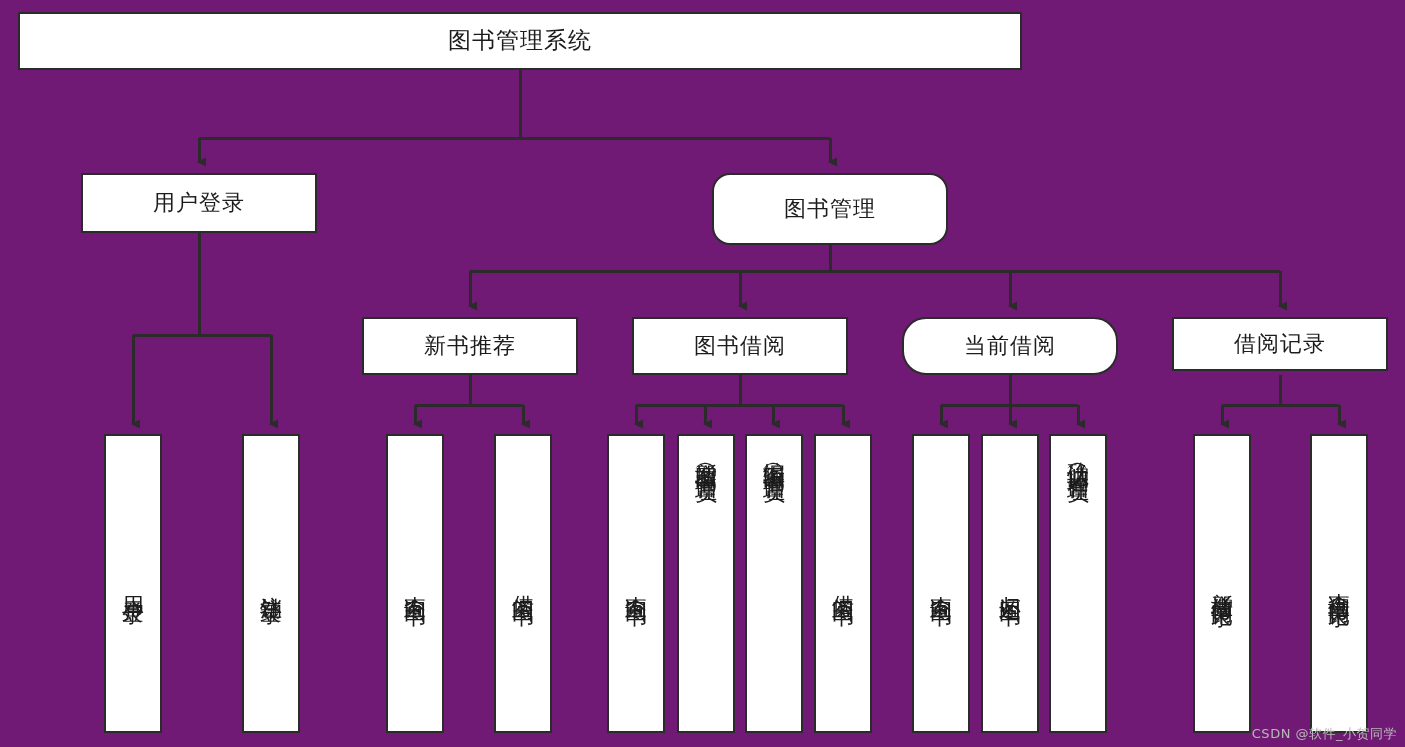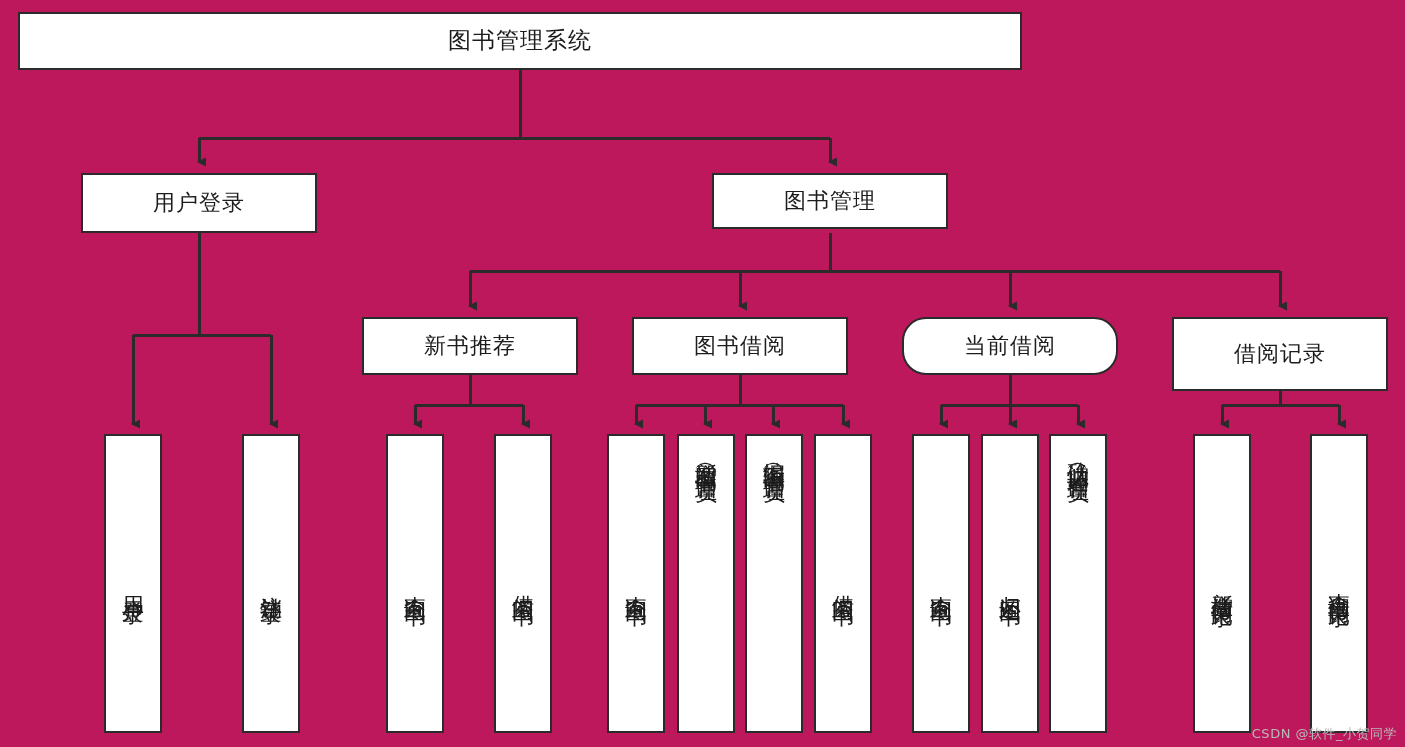--- a/index.html
+++ b/index.html
@@ -8,21 +8,21 @@
     padding: 0;
     background: #ffffff;
   }
   body {
     font-family: "DejaVu Sans", "Liberation Sans", sans-serif;
   }
   #canvas {
     position: relative;
     width: 1405px;
     height: 747px;
-    background: #be185d;
+    background: #701a75;
     overflow: hidden;
   }
   #edges {
     position: absolute;
     left: 0;
     top: 0;
     width: 1405px;
     height: 747px;
     pointer-events: none;
   }
@@ -133,37 +133,37 @@
   </svg>
 
   <div class="node root" style="left:18px; top:12px; width:1004px; height:58px;">
     <span class="label">图书管理系统</span>
   </div>
 
   <div class="node" style="left:81px; top:173px; width:236px; height:60px;">
     <span class="label">用户登录</span>
   </div>
 
-  <div class="node" style="left:712px; top:173px; width:236px; height:56px;">
+  <div class="node" style="left:712px; top:173px; width:236px; height:72px;border-radius:18px;">
     <span class="label">图书管理</span>
   </div>
 
   <div class="node" style="left:362px; top:317px; width:216px; height:58px;">
     <span class="label">新书推荐</span>
   </div>
 
   <div class="node" style="left:632px; top:317px; width:216px; height:58px;">
     <span class="label">图书借阅</span>
   </div>
 
   <div class="node" style="left:902px; top:317px; width:216px; height:58px;border-radius:24px;">
     <span class="label">当前借阅</span>
   </div>
 
-  <div class="node" style="left:1172px; top:317px; width:216px; height:74px;font-family:Liberation Serif, serif;">
+  <div class="node" style="left:1172px; top:317px; width:216px; height:54px;font-family:Liberation Serif, serif;">
     <span class="label">借阅记录</span>
   </div>
 
   <div class="node vertical center-text" style="left:104px; top:434px; width:58px; height:299px;">
     <span class="label">用户登录</span>
   </div>
 
   <div class="node vertical center-text" style="left:242px; top:434px; width:58px; height:299px;">
     <span class="label">注销登录</span>
   </div>

